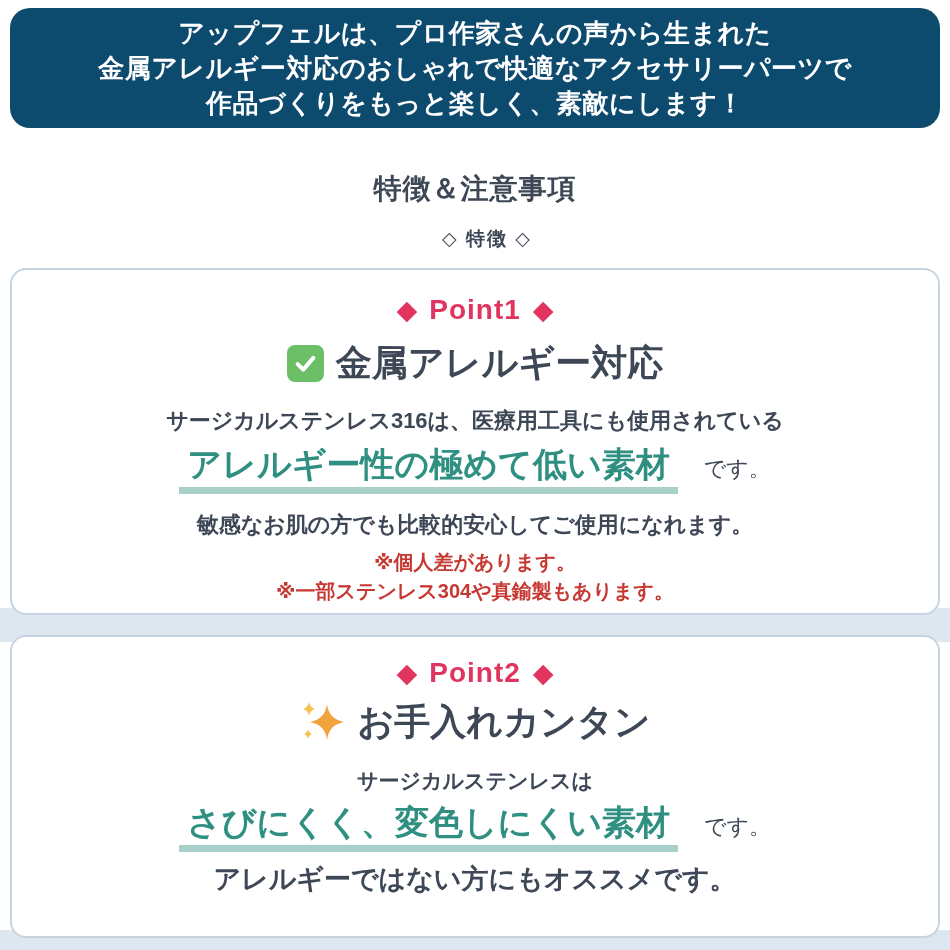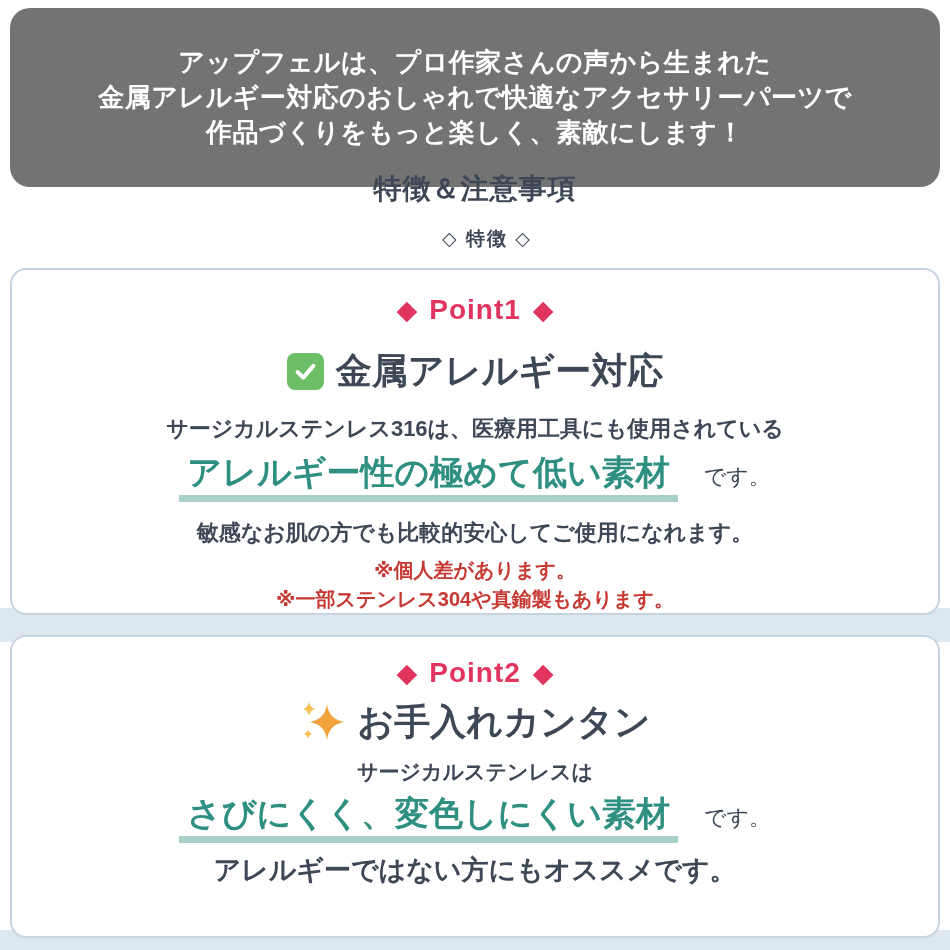--- a/index.html
+++ b/index.html
@@ -7,22 +7,22 @@
     width:950px; height:950px;
     background:#ffffff;
     font-family:"Liberation Sans","DejaVu Sans",sans-serif;
     overflow:hidden;
     position:relative;
   }
   .page { position:relative; width:950px; height:950px; }
 
   
   .banner {
-    position:absolute; top:8px; left:10px; width:930px; height:179px;
-    background:#737373; border-radius:20px;
+    position:absolute; top:8px; left:10px; width:930px; height:120px;
+    background:#0c4a6e; border-radius:20px;
     display:flex; flex-direction:column; justify-content:center; align-items:center;
     z-index:2;
   }
   .banner-line {
     color:#ffffff; font-weight:bold; font-size:26px; line-height:35px;
     letter-spacing:0.5px; text-align:center; white-space:nowrap;
   }
 
   
   .section-title {
@@ -57,35 +57,35 @@
   }
   .card-1 .point-row { margin-top:26px; }
   .card-2 .point-row { margin-top:22px; }
   .point-diamond { font-size:27px; line-height:1; }
   .point-label { font-size:28px; line-height:1; letter-spacing:1px;text-align:right; }
 
   .heading-row {
     display:flex; align-items:center; gap:12px;
     color:#3d4756; font-weight:bold; font-size:36px; line-height:46px;
   }
-  .card-1 .heading-row { margin-top:24px; }
+  .card-1 .heading-row { margin-top:16px; }
   .card-2 .heading-row { margin-top:12px; }
 
   .check-icon {
     width:37px; height:37px; background:#6dbf67; border-radius:8px;
     display:inline-flex; align-items:center; justify-content:center; flex:0 0 auto;
   }
   .sparkle-icon { width:46px; height:46px; flex:0 0 auto; }
 
   .body-line {
     color:#3d4756; font-weight:bold; font-size:22px; line-height:26px;
     text-align:center; white-space:nowrap;
   }
   .card-1 .intro { margin-top:22px; }
-  .card-2 .intro { margin-top:14px; font-size:21px; }
+  .card-2 .intro { margin-top:23px; font-size:21px; }
 
   .highlight-row {
     display:flex; align-items:baseline; gap:26px; white-space:nowrap;
   }
   .card-1 .highlight-row { margin-top:8px; }
   .card-2 .highlight-row-1 { margin-top:6px; }
   .card-2 .highlight-row-2 { margin-top:8px; }
   .highlight-text {
     color:#2f9082; font-weight:bold; font-size:34px; line-height:44px;
     border-bottom:7px solid #a8cfc8; padding:0 8px 1px 8px;

